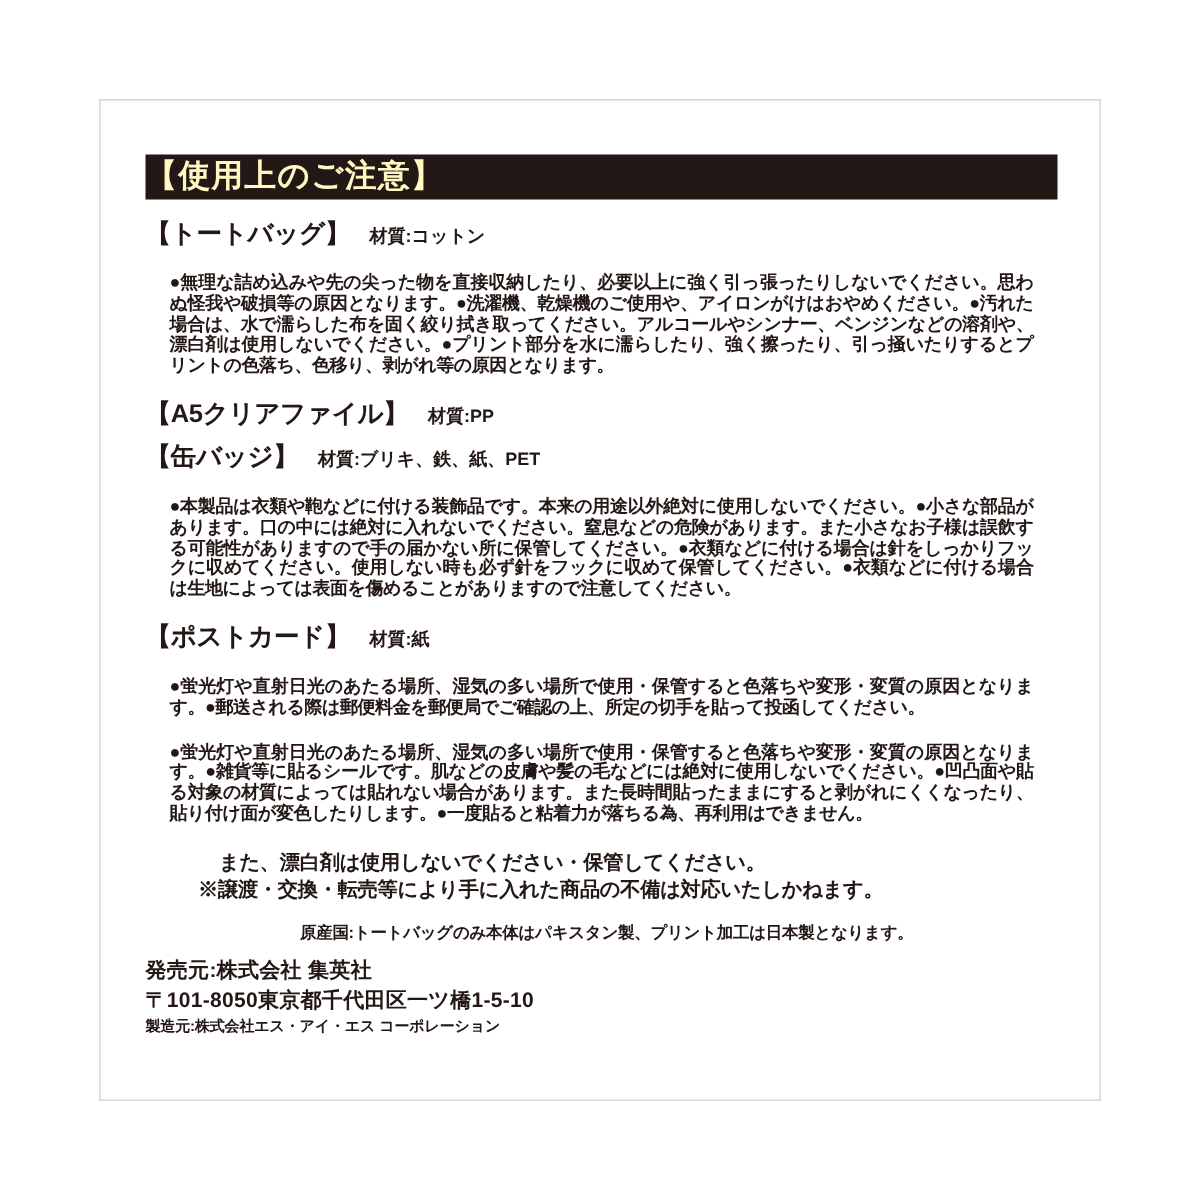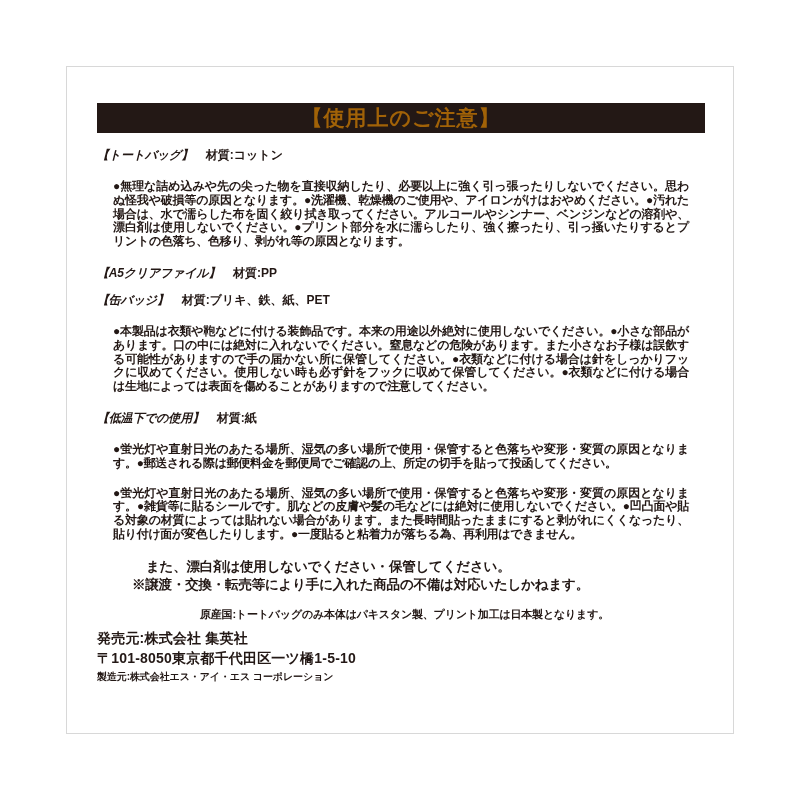--- a/index.html
+++ b/index.html
@@ -18,36 +18,36 @@
     border:1px solid #d8d8d8;
   }
   .inner {
     position:absolute;
     left:97px; top:103px;
     width:608px;
   }
   .header-bar {
     width:608px; height:30px;
     background:#231815;
-    color:#a16207;
+    color:#fef9c3;
     font-size:21px;
     font-weight:700;
     line-height:30px;
-    text-align:center;
+    text-align:left;
     letter-spacing:1px;
   }
   .section { margin-top:10px; }
   .section.first { margin-top:14px; }
   .sec-head {
     display:flex;
     align-items:baseline;
     line-height:17px;
     white-space:nowrap;
   }
-  .sec-title { font-size:12px; font-weight:700; letter-spacing:-0.2px;font-style:italic; }
+  .sec-title { font-size:17px; font-weight:700; letter-spacing:-0.2px; }
   .sec-material { font-size:12px; font-weight:700; margin-left:13px; }
   .sec-body {
     margin:16px;
     font-size:12px;
     line-height:13.8px;
     font-weight:600;
     letter-spacing:-0.3px;
     text-align:justify;
   }
   .notes {
@@ -115,21 +115,21 @@
     <div class="section">
       <div class="sec-head">
         <span class="sec-title">【缶バッジ】</span>
         <span class="sec-material">材質:ブリキ、鉄、紙、PET</span>
       </div>
       <p class="sec-body">●本製品は衣類や鞄などに付ける装飾品です。本来の用途以外絶対に使用しないでください。●小さな部品があります。口の中には絶対に入れないでください。窒息などの危険があります。また小さなお子様は誤飲する可能性がありますので手の届かない所に保管してください。●衣類などに付ける場合は針をしっかりフックに収めてください。使用しない時も必ず針をフックに収めて保管してください。●衣類などに付ける場合は生地によっては表面を傷めることがありますので注意してください。</p>
     </div>
 
     <div class="section">
       <div class="sec-head">
-        <span class="sec-title">【低温下での使用】</span>
+        <span class="sec-title">【ポストカード】</span>
         <span class="sec-material">材質:紙</span>
       </div>
       <p class="sec-body">●蛍光灯や直射日光のあたる場所、湿気の多い場所で使用・保管すると色落ちや変形・変質の原因となります。●郵送される際は郵便料金を郵便局でご確認の上、所定の切手を貼って投函してください。</p>
     </div>
 
     <div class="section">
       <p class="sec-body">●蛍光灯や直射日光のあたる場所、湿気の多い場所で使用・保管すると色落ちや変形・変質の原因となります。●雑貨等に貼るシールです。肌などの皮膚や髪の毛などには絶対に使用しないでください。●凹凸面や貼る対象の材質によっては貼れない場合があります。また長時間貼ったままにすると剥がれにくくなったり、貼り付け面が変色したりします。●一度貼ると粘着力が落ちる為、再利用はできません。</p>
     </div>
 
     <div class="notes">

